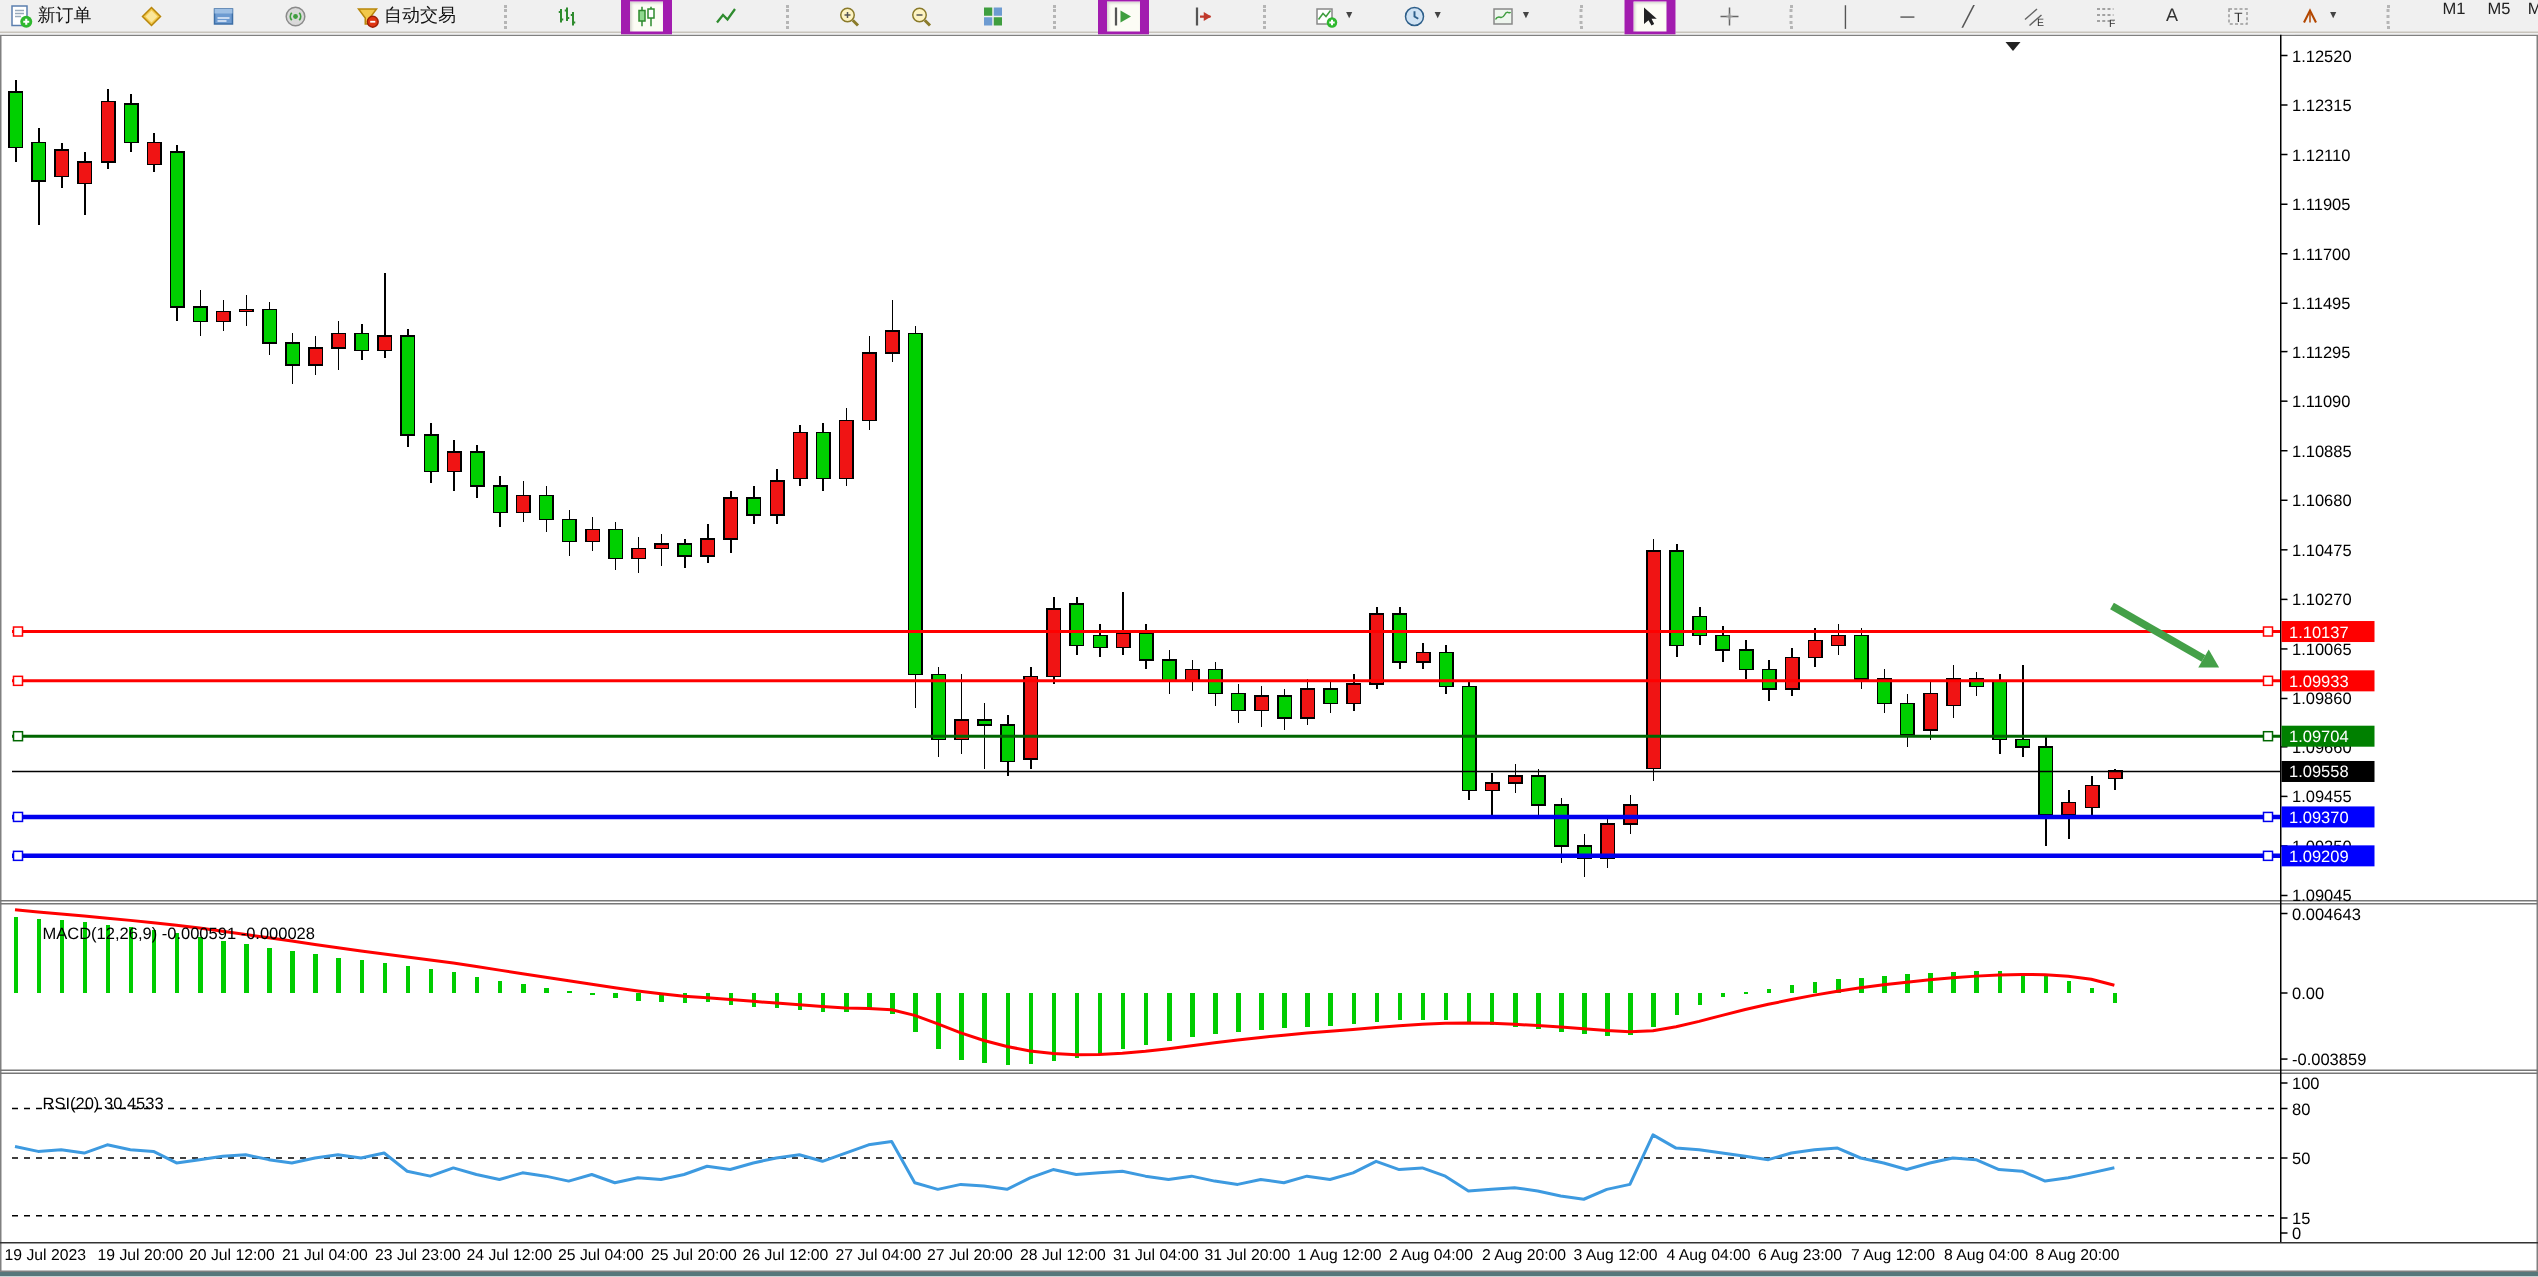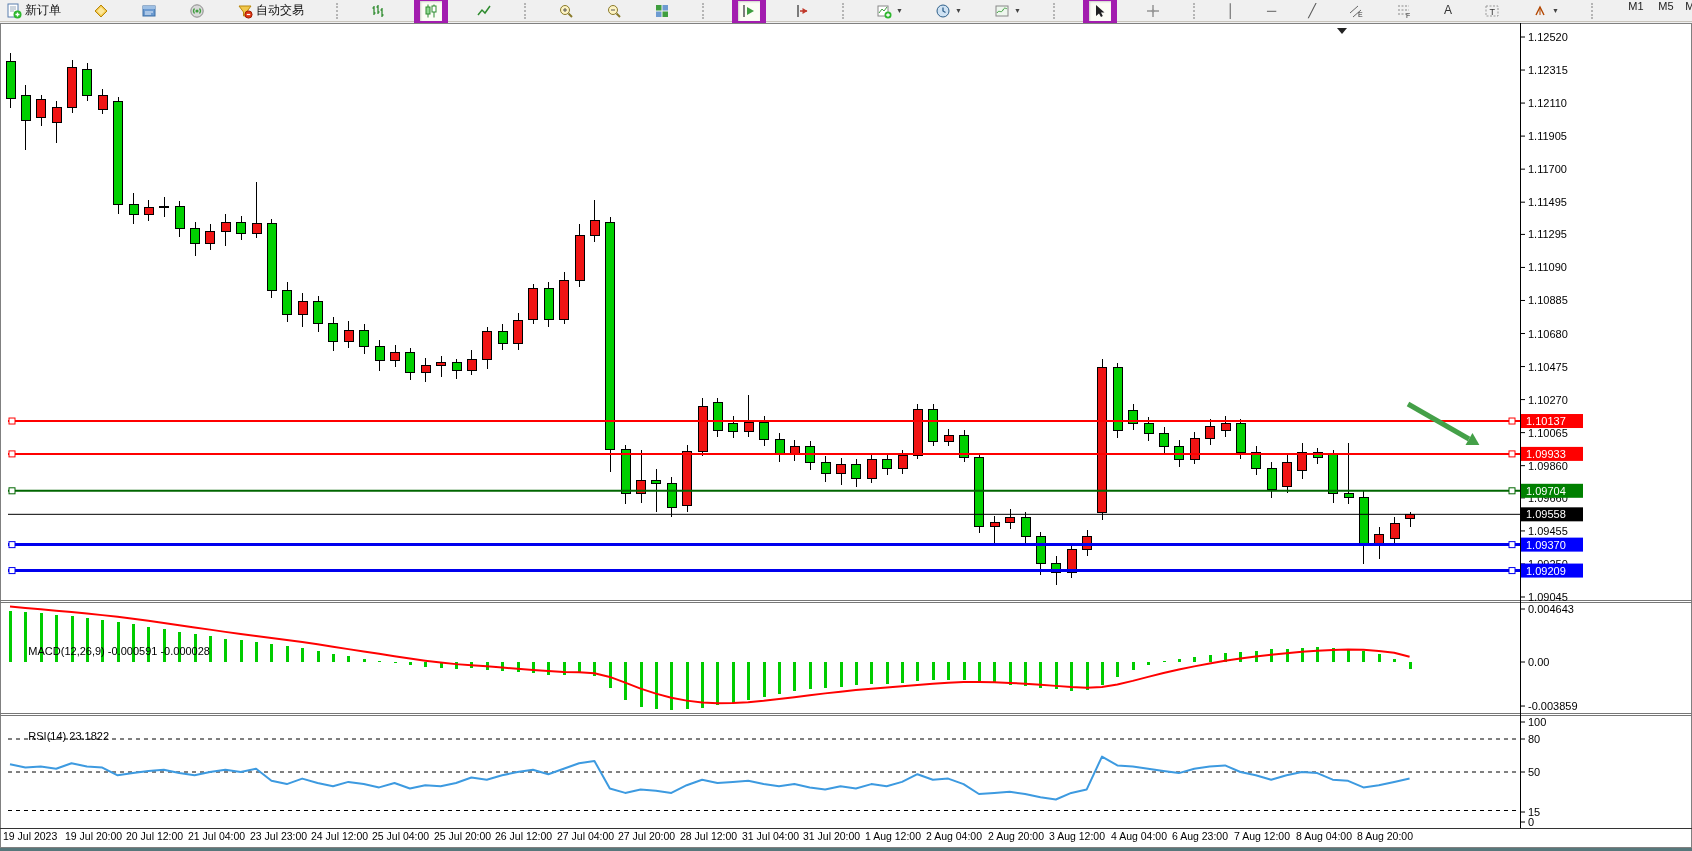--- a/index.html
+++ b/index.html
@@ -651,23 +651,23 @@
           <text x="1357" y="817">8 Aug 20:00</text>
         </g>
         <g>
           <line x1="1408" y1="381" x2="1469" y2="416" stroke="#44a048" stroke-width="5"></line>
           <polygon points="1479.4084012227113,421.97203348844096 1465.5163137984096,422.071567379915 1472.4836862015904,409.928432620085" fill="#44a048"></polygon>
         </g>
         <polygon points="1337,5 1347,5 1342,11" fill="#222"></polygon>
       </svg>
 
 
-    <div class="overlay" id="macd-label" style="left:10px;top:610px;">
+    <div class="overlay" id="macd-label" style="left:10px;top:582px;">
       <span>MACD(12,26,9)</span> <span>-0.000591 -0.000028</span>
     </div>
 
     <div class="overlay" id="rsi-label" style="left:10px;top:695px;">
-      <span>RSI(14)</span> <span>23.1822</span>
+      <span>RSI(20)</span> <span>30.4533</span>
     </div>
   </div>
 
   <div id="bottomstrip"></div>
 </div>
 
 </body></html>

